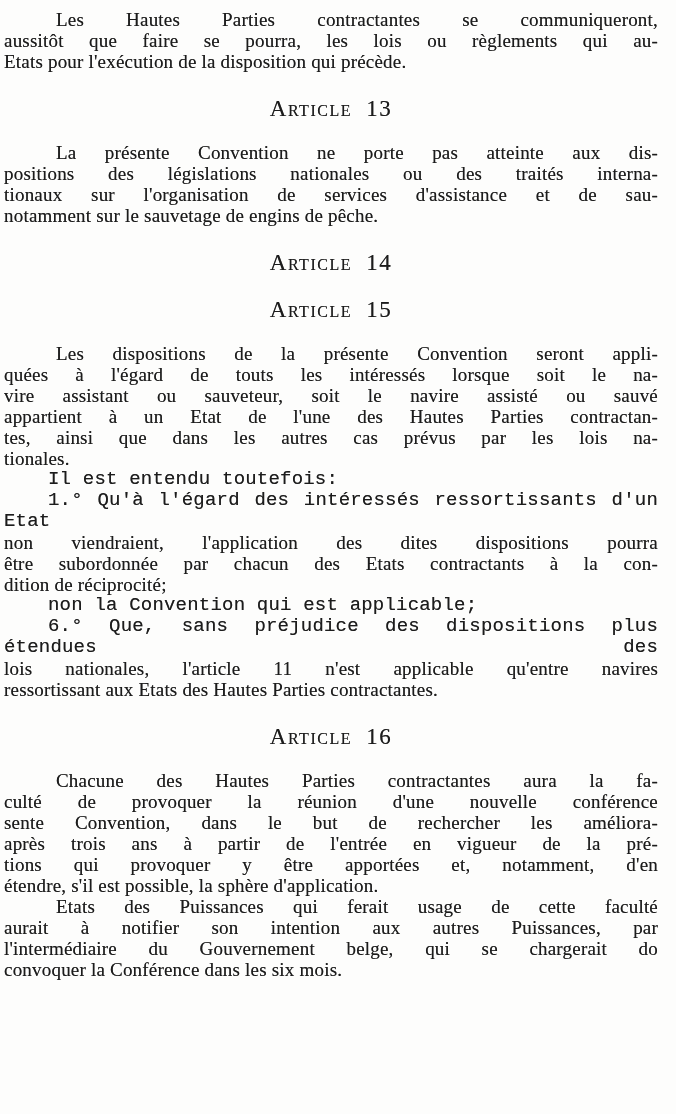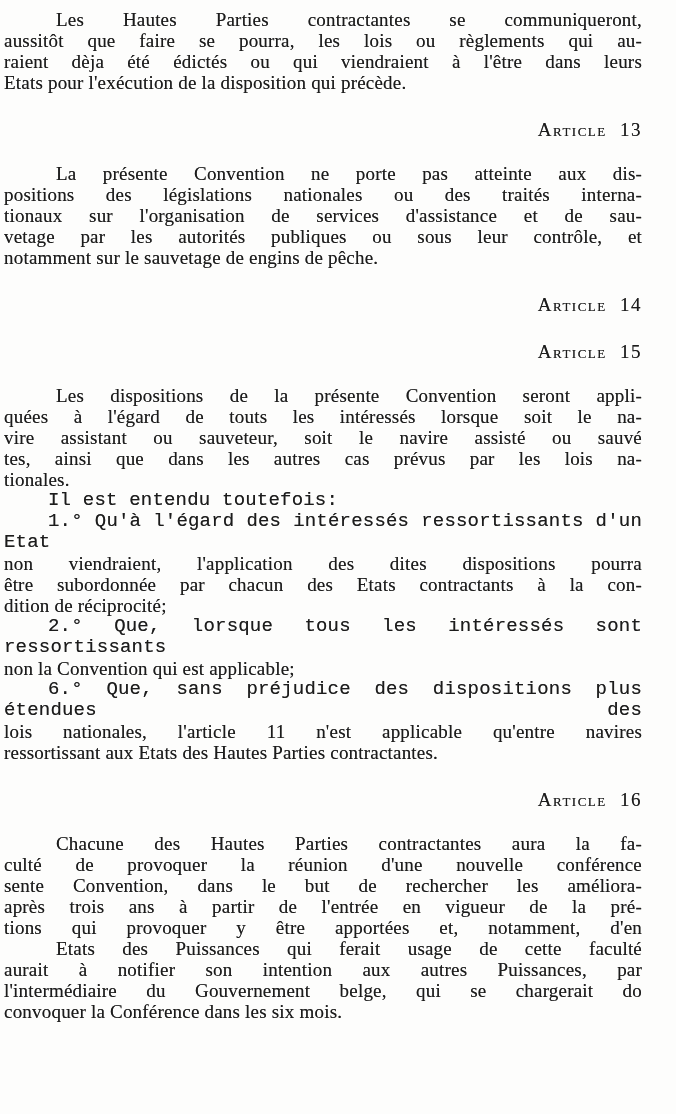--- a/index.html
+++ b/index.html
@@ -9,21 +9,21 @@
   body {
     width: 676px;
     height: 1114px;
     background: #fdfdfc;
     overflow: hidden;
   }
   .page {
     box-sizing: border-box;
     width: 676px;
     height: 1114px;
-    padding: 9px 34px 0 4px;
+    padding: 9px 18px 0 4px;
     font-family: "Liberation Serif", "DejaVu Serif", serif;
     font-size: 19px;
     line-height: 21px;
     color: #1c1c1c;
     text-shadow: 0 0 0.5px rgba(25, 25, 25, 0.6);
     letter-spacing: 0.2px;
   }
   .paragraph {
     margin: 0;
   }
@@ -35,80 +35,79 @@
     text-align-last: justify;
   }
   .paragraph.body > .line:first-child {
     text-indent: 52px;
   }
   .paragraph.item > .line:first-child {
     text-indent: 44px;
     font-family: Liberation Mono, monospace;
   }
   .article-heading {
-    text-align: right;
+    text-align: center;
     font-variant: small-caps;
-    font-size: 19px;
+    font-size: 23px;
     letter-spacing: 1.5px;
     word-spacing: 7px;
     margin: 26px 0 23px 0;
   }
 </style>
 </head>
 <body>
 
 <div class="page" style="background: rgb(253, 253, 252); color: rgb(28, 28, 28);">
     <div class="paragraph body">
       <div class="line fill">Les Hautes Parties contractantes se communiqueront,</div>
       <div class="line fill">aussitôt que faire se pourra, les lois ou règlements qui au-</div>
-      <div class="line fill">raient dèja été édictés ou qui viendraient à l'être dans leurs</div>
       <div class="line">Etats pour l'exécution de la disposition qui précède.</div>
     </div>
     <div class="article-heading">Article 13</div>
     <div class="paragraph body">
       <div class="line fill">La présente Convention ne porte pas atteinte aux dis-</div>
       <div class="line fill">positions des législations nationales ou des traités interna-</div>
       <div class="line fill">tionaux sur l'organisation de services d'assistance et de sau-</div>
-      <div class="line fill">vetage par les autorités publiques ou sous leur contrôle, et</div>
       <div class="line">notamment sur le sauvetage de engins de pêche.</div>
     </div>
     <div class="article-heading">Article 14</div>
     <div class="article-heading">Article 15</div>
     <div class="paragraph body">
       <div class="line fill">Les dispositions de la présente Convention seront appli-</div>
       <div class="line fill">quées à l'égard de touts les intéressés lorsque soit le na-</div>
       <div class="line fill">vire assistant ou sauveteur, soit le navire assisté ou sauvé</div>
+      <div class="line fill">appartient à un Etat de l'une des Hautes Parties contractan-</div>
       <div class="line fill">tes, ainsi que dans les autres cas prévus par les lois na-</div>
       <div class="line">tionales.</div>
     </div>
     <div class="paragraph item">
       <div class="line">Il est entendu toutefois:</div>
     </div>
     <div class="paragraph item">
       <div class="line fill">1.° Qu'à l'égard des intéressés ressortissants d'un Etat</div>
       <div class="line fill">non viendraient, l'application des dites dispositions pourra</div>
       <div class="line fill">être subordonnée par chacun des Etats contractants à la con-</div>
       <div class="line">dition de réciprocité;</div>
     </div>
     <div class="paragraph item">
-      <div class="line fill">2.° Que, lorsque tous les intéressés sont ressortissants</div>
       <div class="line">non la Convention qui est applicable;</div>
     </div>
     <div class="paragraph item">
       <div class="line fill">6.° Que, sans préjudice des dispositions plus étendues des</div>
       <div class="line fill">lois nationales, l'article 11 n'est applicable qu'entre navires</div>
       <div class="line">ressortissant aux Etats des Hautes Parties contractantes.</div>
     </div>
     <div class="article-heading">Article 16</div>
     <div class="paragraph body">
       <div class="line fill">Chacune des Hautes Parties contractantes aura la fa-</div>
       <div class="line fill">culté de provoquer la réunion d'une nouvelle conférence</div>
       <div class="line fill">sente Convention, dans le but de rechercher les améliora-</div>
       <div class="line fill">après trois ans à partir de l'entrée en vigueur de la pré-</div>
       <div class="line fill">tions qui provoquer y être apportées et, notamment, d'en</div>
+      <div class="line">étendre, s'il est possible, la sphère d'application.</div>
     </div>
     <div class="paragraph body">
       <div class="line fill">Etats des Puissances qui ferait usage de cette faculté</div>
       <div class="line fill">aurait à notifier son intention aux autres Puissances, par</div>
       <div class="line fill">l'intermédiaire du Gouvernement belge, qui se chargerait do</div>
       <div class="line">convoquer la Conférence dans les six mois.</div>
     </div>
   </div>
 
 </body></html>

